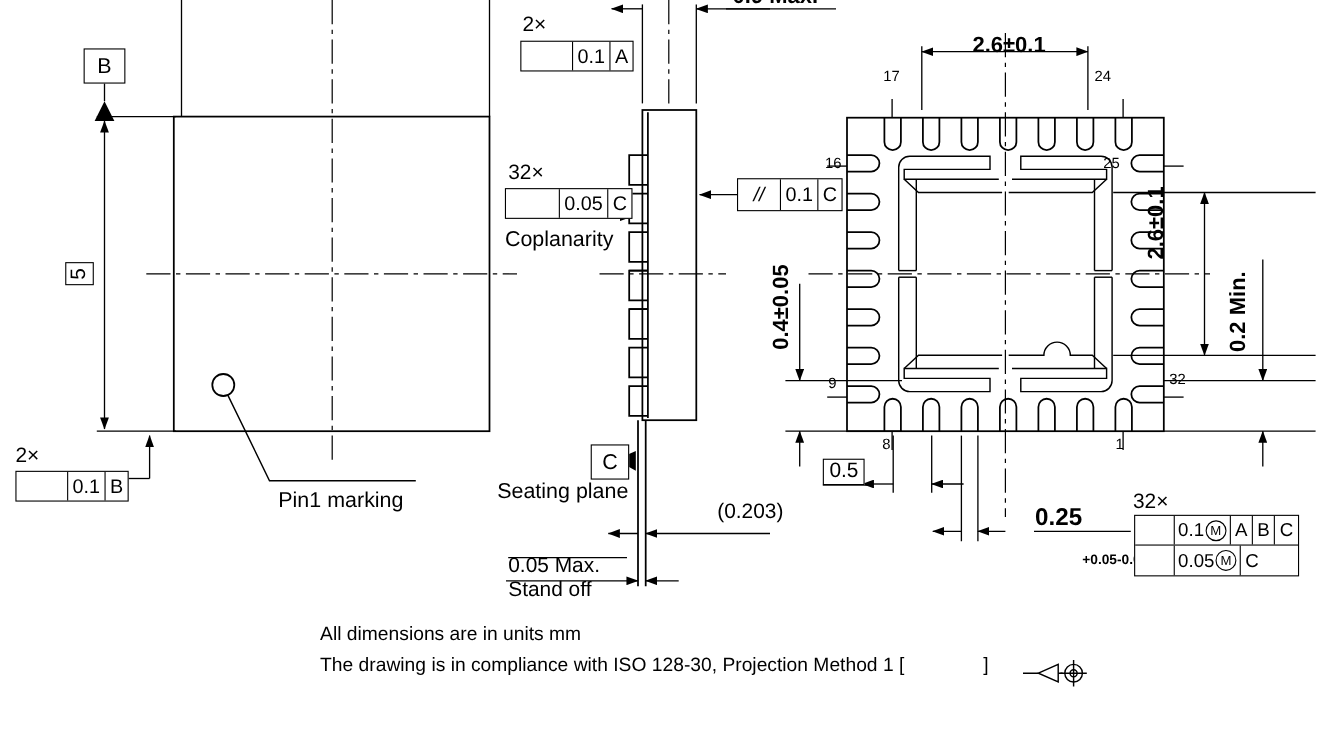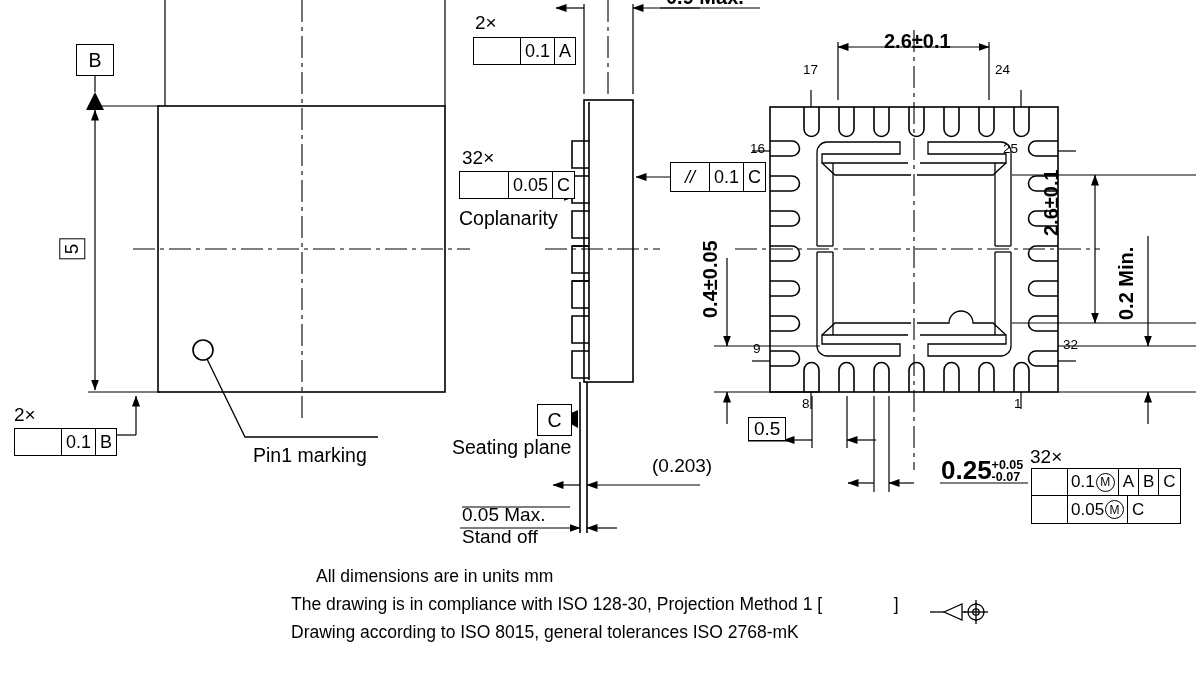--- a/index.html
+++ b/index.html
@@ -326,22 +326,22 @@
 
 <div style="position:absolute;left:699px;top:318px;transform:rotate(-90deg);
             transform-origin:left top;white-space:nowrap;" class="t-dimb">0.4±0.05</div>
 
 <div style="position:absolute;left:748px;top:417px;border:1.6px solid #000;
             background:#fff;padding:0 5px;" class="t-dim">
   <span>0.5</span>
 </div>
 
 <div style="position:absolute;left:941px;top:458px;display:flex;align-items:flex-start;">
-  <span class="t-dimb" style="font-size:26px;line-height:24px;">0.25</span>
-  <span style="display:flex;flex-direction:column;line-height:12px;padding-top:1px;">
+  <span class="t-dimb" style="font-size:22px;line-height:24px;">0.25</span>
+  <span style="display:flex;line-height:12px;padding-top:1px;margin-top:44px;">
     <span class="t-sub">+0.05</span>
     <span class="t-sub">-0.07</span>
   </span>
 </div>
 
 <div style="position:absolute;left:803px;top:62px;" class="t-pin">17</div>
 <div style="position:absolute;left:995px;top:62px;text-align:right;" class="t-pin">24</div>
 <div style="position:absolute;left:1003px;top:141px;" class="t-pin">25</div>
 <div style="position:absolute;left:1063px;top:337px;" class="t-pin">32</div>
 <div style="position:absolute;left:750px;top:141px;" class="t-pin">16</div>
@@ -371,21 +371,20 @@
     <div style="padding:0 3px;border-right:1.5px solid #000;display:flex;align-items:center;gap:1px;">
       <span class="t-gdts">0.05</span>
       <span style="display:inline-flex;align-items:center;justify-content:center;
                    width:17px;height:17px;border:1.3px solid #000;border-radius:50%;
                    font-size:12px;">M</span>
     </div>
     <div style="padding:0 6px 0 4px;display:flex;align-items:center;" class="t-gdts">C</div>
   </div>
 </div>
 
-<div style="position:absolute;left:291px;top:566px;margin-left:25px;" class="t-note">All dimensions are in units mm</div>
+<div style="position:absolute;left:291px;top:566px;" class="t-note">All dimensions are in units mm</div>
 <div style="position:absolute;left:291px;top:594px;white-space:nowrap;" class="t-note">
   <span>The drawing is in compliance with ISO 128-30, Projection Method 1 [</span>
   <span style="display:inline-block;width:62px;"></span>
   <span>]</span>
 </div>
-<div style="position:absolute;left:291px;top:622px;" class="t-note">Drawing according to ISO 8015, general tolerances ISO 2768-mK</div>
 
 </div>
 
 </body></html>

